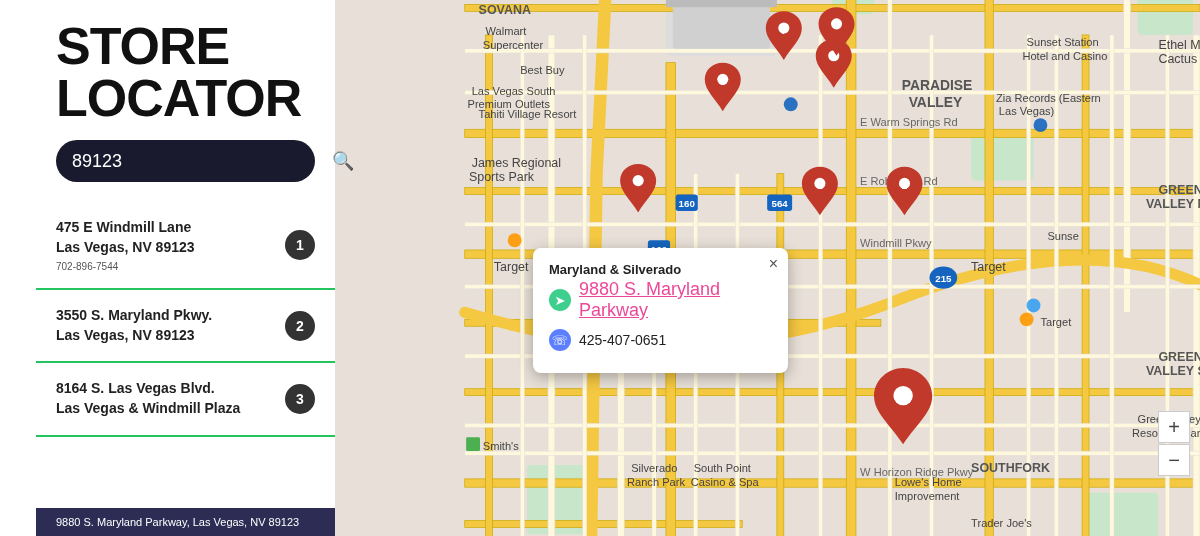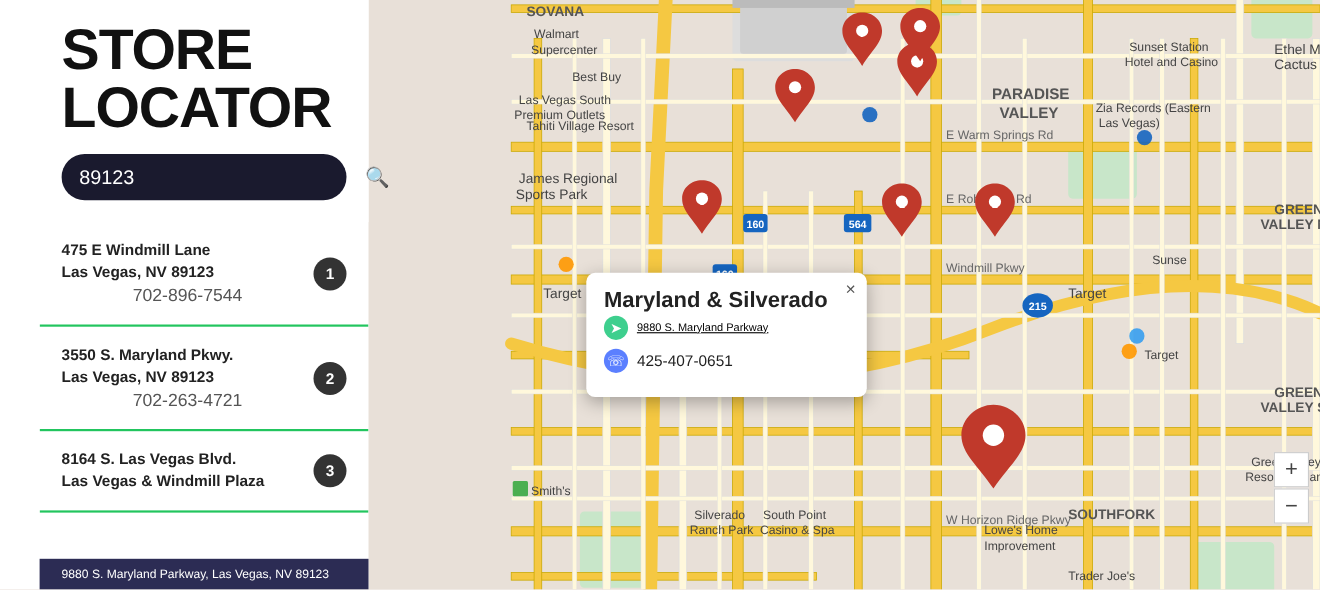--- a/index.html
+++ b/index.html
@@ -93,24 +93,23 @@
     }
 
     .store-address {
       font-size: 14px;
       font-weight: 600;
       color: #222;
       line-height: 1.4;
     }
 
     .store-phone {
-      font-size: 16px;
+      font-size: 10px;
       color: #555;
       margin-top: 4px;
-      text-align: center;
     }
 
     .store-badge {
       width: 30px;
       height: 30px;
       border-radius: 50%;
       background: #333;
       color: white;
       display: flex;
       align-items: center;
@@ -147,21 +146,21 @@
       position: absolute;
       top: 8px;
       right: 10px;
       cursor: pointer;
       font-size: 16px;
       color: #555;
       line-height: 1;
     }
 
     #popup-title {
-      font-size: 20px;
+      font-size: 13px;
       font-weight: 700;
       color: #222;
       margin-bottom: 2px;
     }
 
     #popup-status {
       font-size: 13px;
       color: #444;
       margin-bottom: 10px;
     }
@@ -188,23 +187,23 @@
       background: #3ecf8e;
       color: white;
     }
 
     .popup-icon-phone {
       background: #5b7fff;
       color: white;
     }
 
     .popup-link {
-      color: #000000;
+      color: #ec4899;
       text-decoration: underline;
-      font-size: 10px;
+      font-size: 18px;
       cursor: pointer;
     }
 
     .popup-text {
       font-size: 14px;
       color: #222;
     }
 
     .zoom-controls {
       position: absolute;
@@ -480,21 +479,20 @@
       </div>
       <div class="store-badge">1</div>
     </div>
 
     <div class="store-item">
       <div class="store-info">
         <div class="store-address">
           <span>3550 S. Maryland Pkwy.</span><br>
           <span>Las Vegas, NV 89123</span>
         </div>
-        <div class="store-phone">702-263-4721</div>
       </div>
       <div class="store-badge">2</div>
     </div>
 
     <div class="store-item">
       <div class="store-info">
         <div class="store-address">
           <span>8164 S. Las Vegas Blvd.</span><br>
           <span>Las Vegas &amp; Windmill Plaza</span>
         </div>

